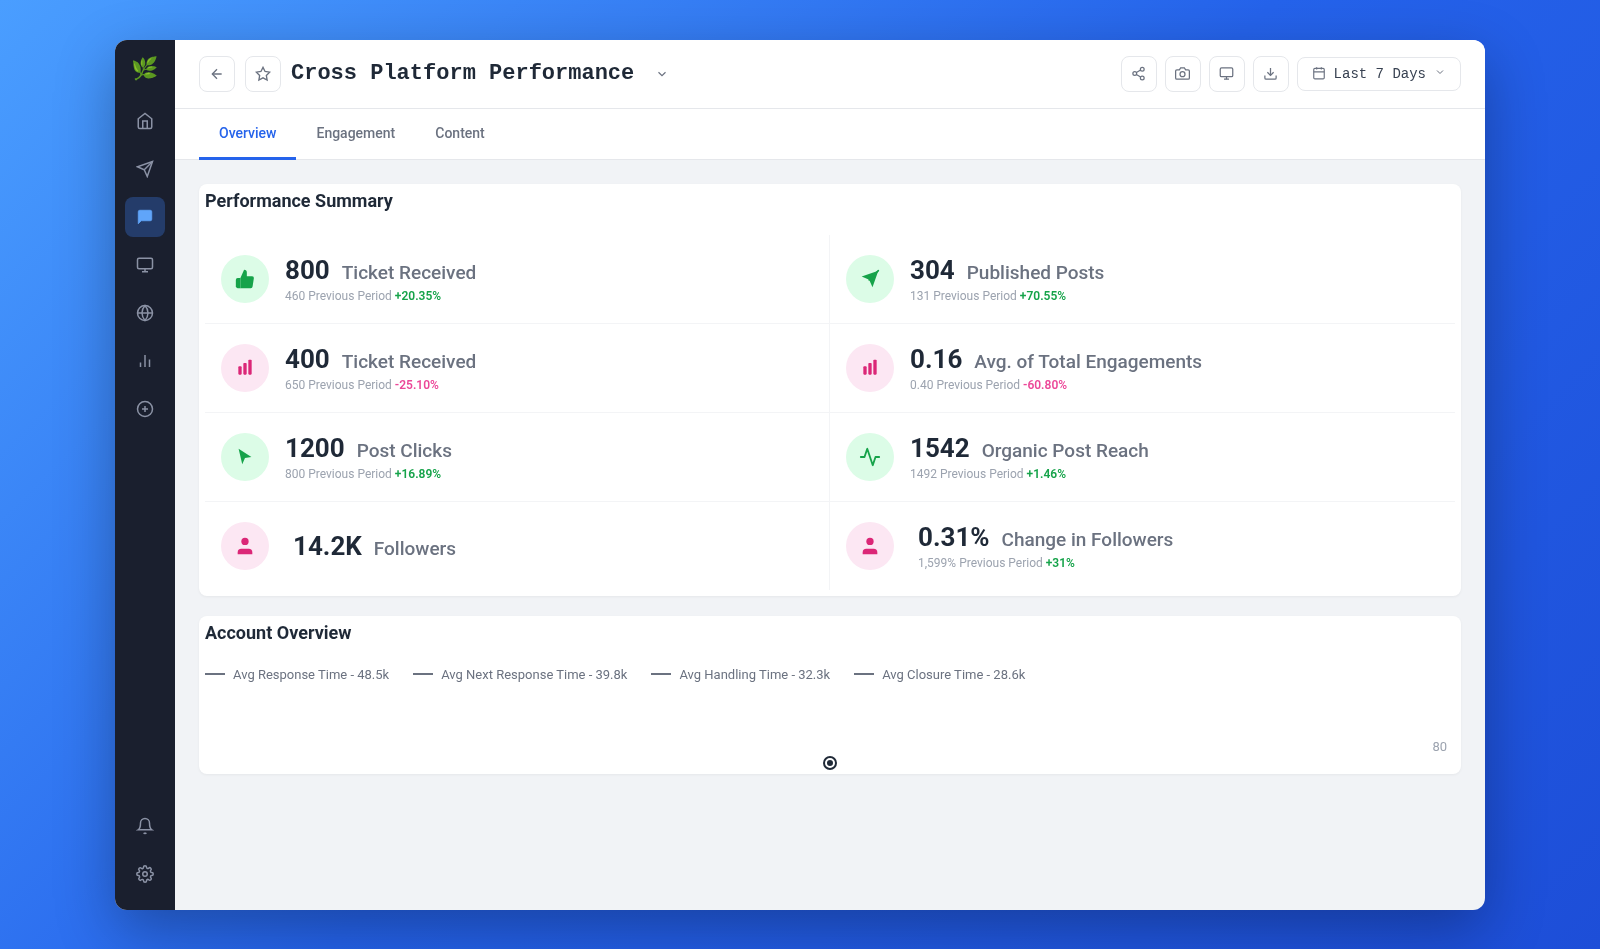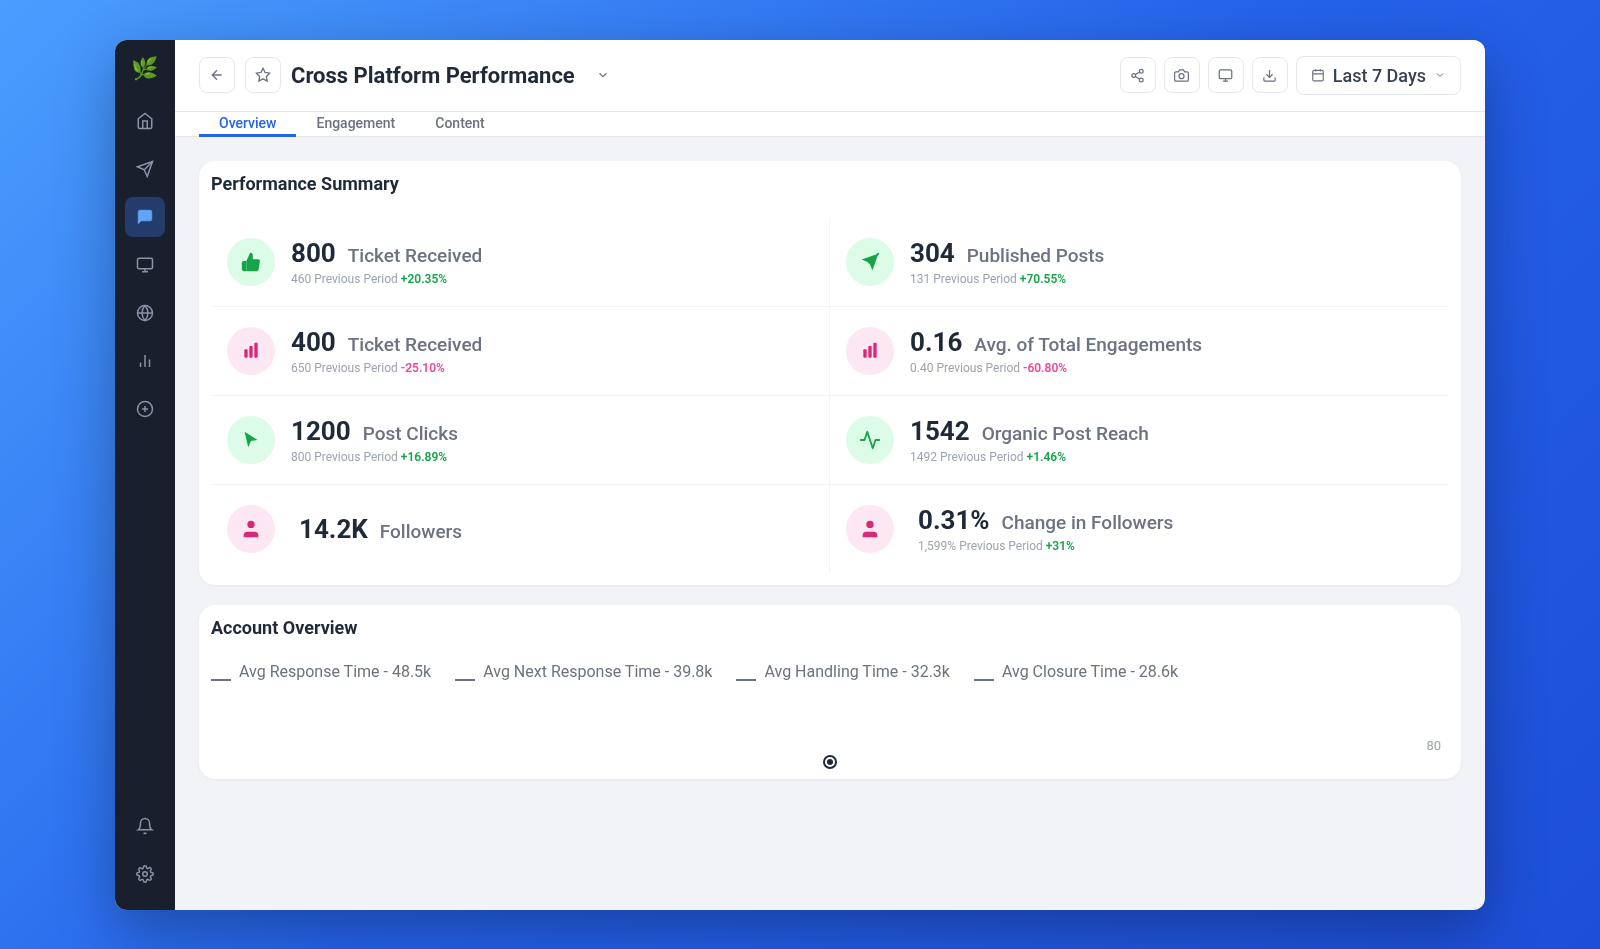--- a/index.html
+++ b/index.html
@@ -68,20 +68,21 @@
       flex-direction: column;
       overflow: hidden;
     }
     
     .header {
       background: white;
       padding: 16px 24px;
       border-bottom: 1px solid #e5e7eb;
       display: flex;
       align-items: center;
+      font-family: Liberation Mono, monospace;
     }
     .header-left {
       display: flex;
       align-items: center;
       gap: 10px;
       flex: 1;
     }
     .header-title {
       font-size: 22px;
       font-weight: 700;
@@ -95,41 +96,41 @@
       background: white;
       display: flex;
       align-items: center;
       justify-content: center;
       cursor: pointer;
       color: #6b7280;
       font-size: 14px;
     }
     .date-filter {
       display: flex;
-      align-items: center;
+      align-items: flex-start;
       gap: 8px;
       border: 1px solid #e5e7eb;
       border-radius: 8px;
       padding: 8px 14px;
       background: white;
       cursor: pointer;
-      font-size: 18px;
+      font-size: 14px;
       color: #374151;
       font-weight: 500;
     }
     
     .tabs-bar {
       background: white;
       padding: 0 24px;
       display: flex;
       gap: 0;
       border-bottom: 1px solid #e5e7eb;
     }
     .tab {
-      padding: 3px 20px;
+      padding: 16px 20px;
       font-size: 14px;
       font-weight: 500;
       color: #6b7280;
       cursor: pointer;
       border-bottom: 3px solid transparent;
       margin-bottom: -1px;
     }
     .tab.active {
       color: #2563eb;
       border-bottom-color: #2563eb;
@@ -139,22 +140,22 @@
       flex: 1;
       overflow-y: auto;
       padding: 24px;
       display: flex;
       flex-direction: column;
       gap: 20px;
     }
     
     .card {
       background: white;
-      border-radius: 16px;
-      padding: 12px;
+      border-radius: 8px;
+      padding: 6px;
       box-shadow: 0 1px 3px rgba(0,0,0,0.05);
     }
     .card-title {
       font-size: 18px;
       font-weight: 700;
       color: #1f2937;
       margin-bottom: 24px;
     }
     
     .perf-grid {
@@ -208,23 +209,23 @@
     .perf-sub .negative { color: #ec4899; font-weight: 600; }
     
     .account-legend {
       display: flex;
       gap: 24px;
       flex-wrap: wrap;
       margin-bottom: 12px;
     }
     .legend-item {
       display: flex;
-      align-items: flex-end;
+      align-items: center;
       gap: 8px;
-      font-size: 16px;
+      font-size: 13px;
       color: #6b7280;
     }
     .legend-line {
       width: 20px;
       height: 2px;
     }
     .chart-area {
       height: 60px;
       display: flex;
       align-items: flex-end;

